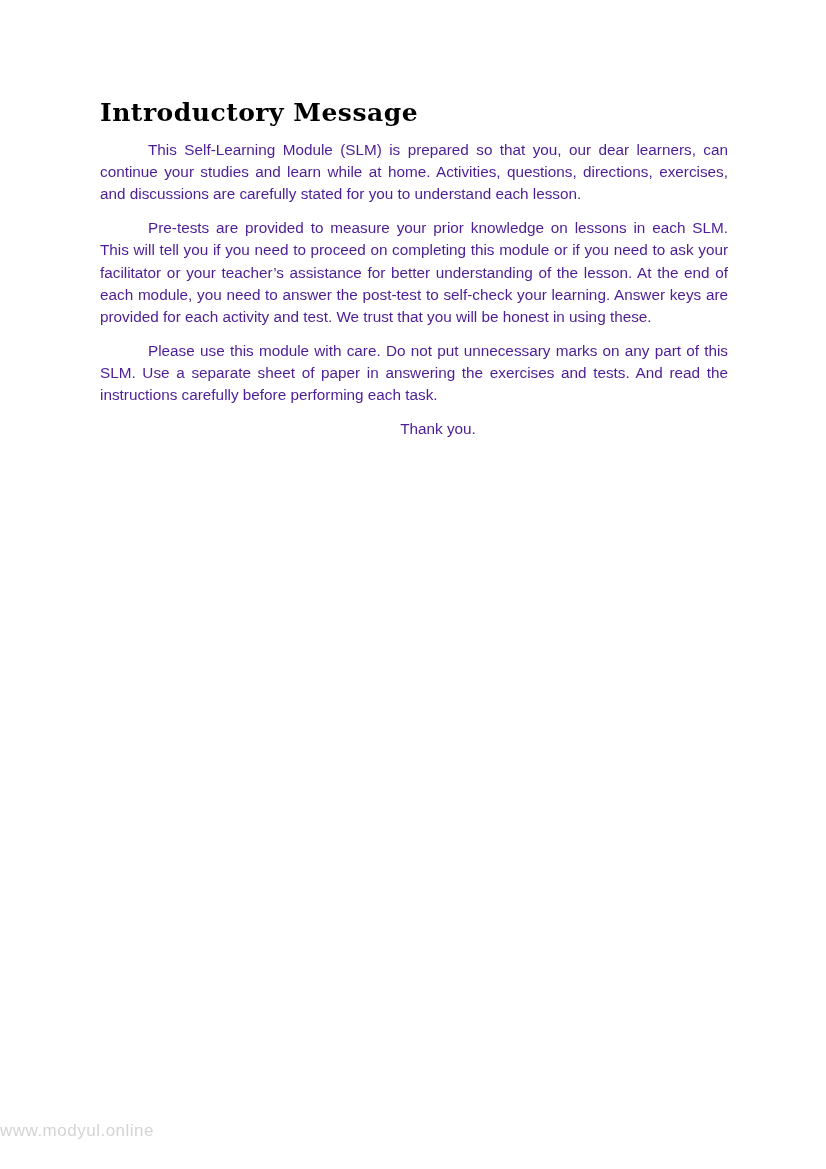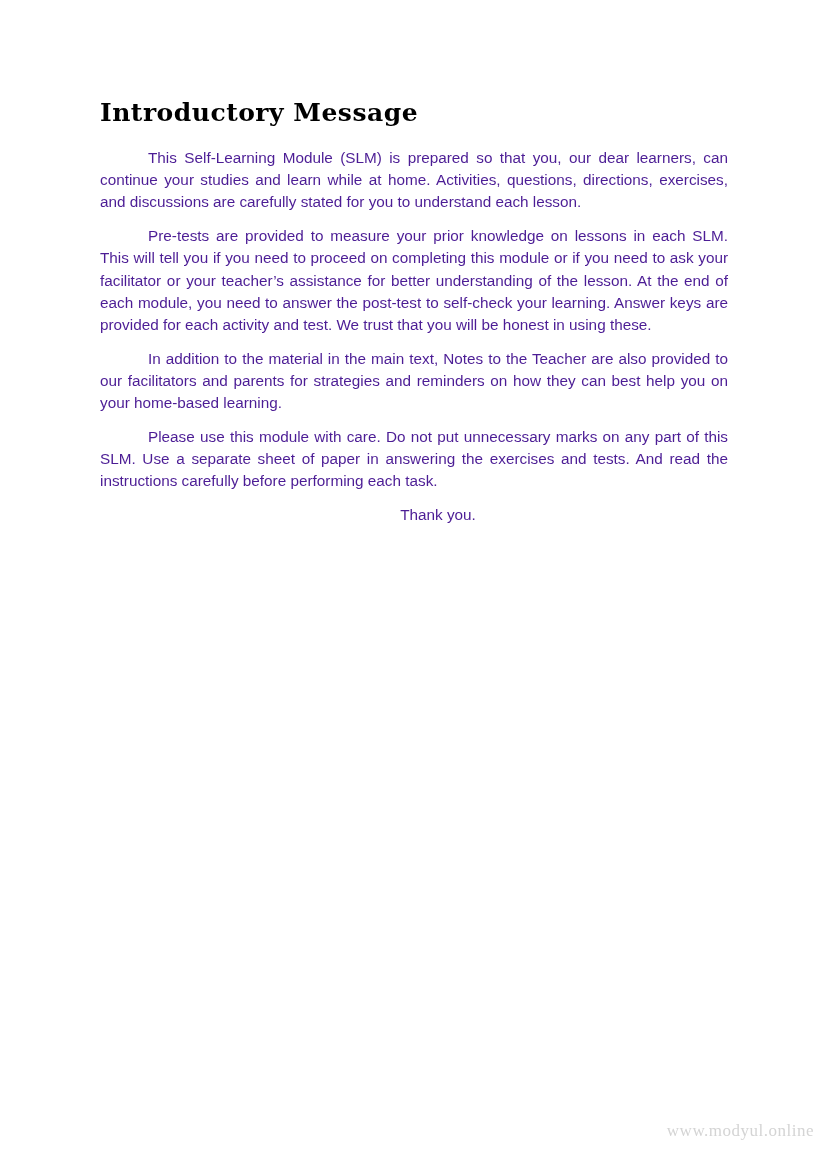--- a/index.html
+++ b/index.html
@@ -20,60 +20,59 @@
     left: 100px;
     top: 98px;
     width: 628px;
   }
   .doc-title {
     font-family: "DejaVu Serif", serif;
     font-weight: bold;
     font-size: 25px;
     letter-spacing: 0.5px;
     color: #000000;
-    margin: 0 0 20px 0;
+    margin: 0 0 12px 0;
   }
   .doc-paragraph {
     font-family: "Liberation Sans", sans-serif;
     font-size: 15.3px;
     line-height: 22.2px;
     color: #4c1d95;
     text-align: justify;
     text-indent: 48px;
     margin: 0 0 11.5px 0;
   }
   .doc-paragraph:last-of-type {
     text-align: center;
   }
   .watermark {
     position: absolute;
     left: 0;
-    right: 12px;
+    right: 0;
     top: 1121px;
-    text-align: right;
-    font-family: Liberation Serif, serif;
+    text-align: left;
+    font-family: Liberation Sans, sans-serif;
     font-size: 17px;
     letter-spacing: 0.5px;
     color: #d4d4d4;
     user-select: none;
   }
 </style>
 </head>
 <body>
 
 <div class="page">
   <div class="content">
     <h1 class="doc-title">Introductory Message</h1>
 
     <p class="doc-paragraph">This Self-Learning Module (SLM) is prepared so that you, our dear learners, can continue your studies and learn while at home.  Activities, questions, directions, exercises, and discussions are carefully stated for you to understand each lesson.</p>
 
 
     <p class="doc-paragraph">Pre-tests are provided to measure your prior knowledge on lessons in each SLM. This will tell you if you need to proceed on completing this module or if you need to ask your facilitator or your teacher’s assistance for better understanding of  the lesson. At the end of each module, you need to answer the post-test to self-check your learning. Answer keys are provided for each activity and test. We trust that you will be honest in using these.</p>
 
-    <p class="doc-paragraph">In addition to the material in the main text, Notes to the Teacher are also provided to our facilitators and parents for strategies and reminders on how they can best help you on your home-based learning.</p>
 
     <p class="doc-paragraph">Please use this module with care. Do not put unnecessary marks on any part of this SLM. Use a separate sheet of paper in answering the exercises and tests.  And read the instructions carefully before performing each task.</p>
 
 
     <p class="doc-paragraph">Thank you.</p>
   </div>
 
   <div class="watermark">www.modyul.online</div>
 </div>
 

